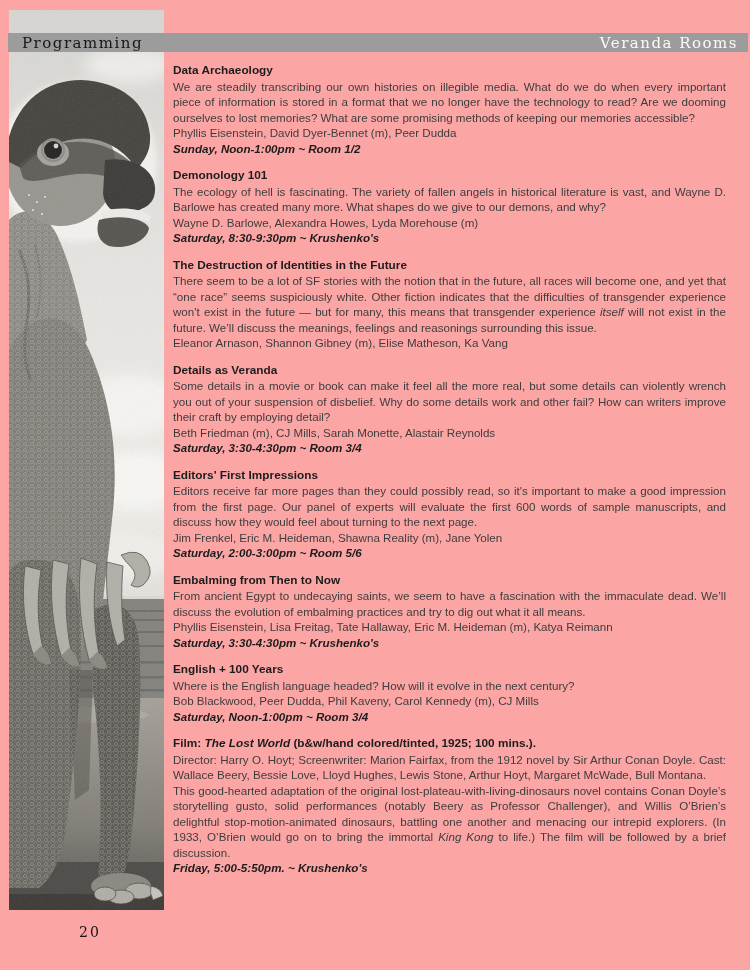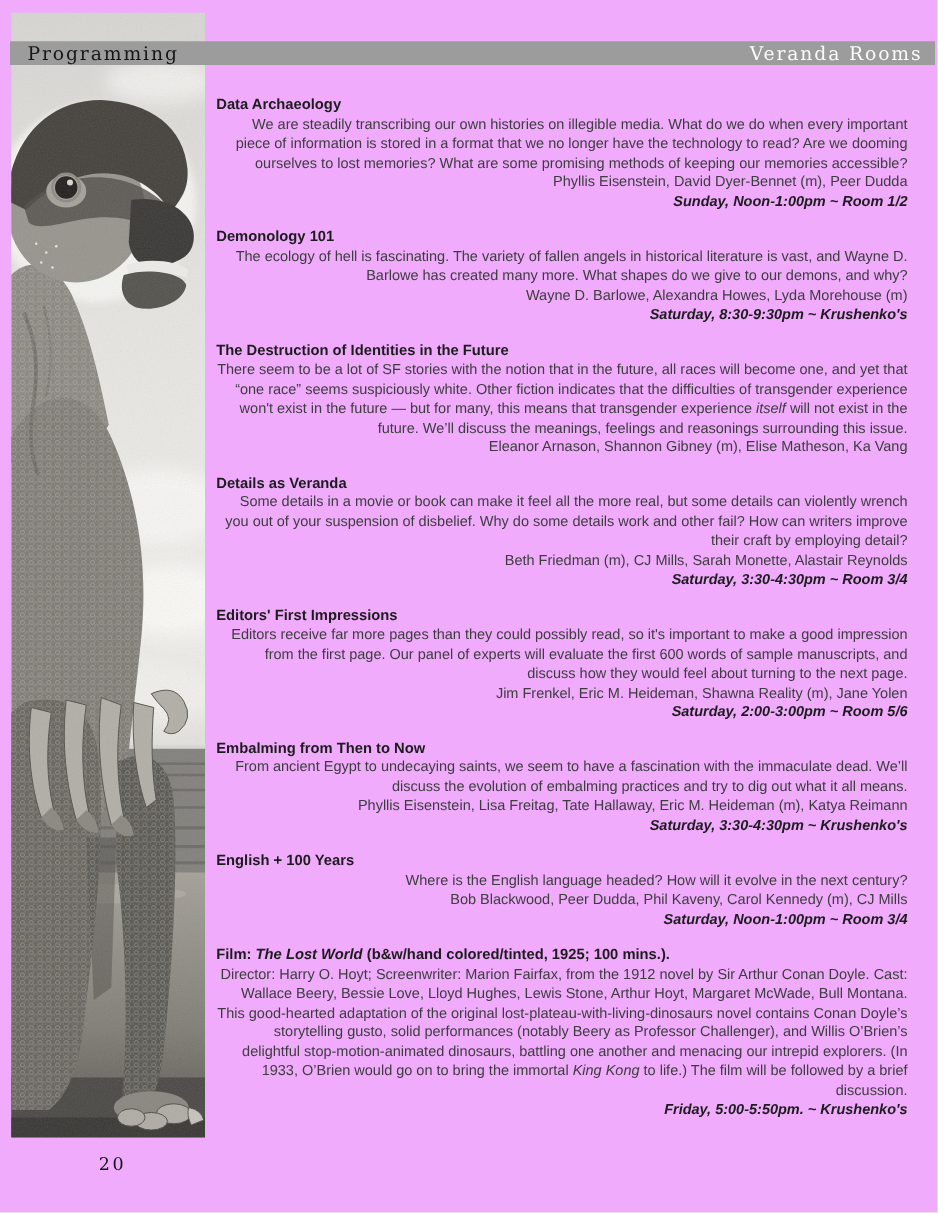--- a/index.html
+++ b/index.html
@@ -1,36 +1,36 @@
 <!DOCTYPE html>
 <html><head>
 <meta charset="utf-8">
 <style>
   html,body{margin:0;padding:0;background:#ffffff;}
-  .page{position:relative;width:750px;height:970px;background:#f0abfc;overflow:hidden;
+  .page{position:relative;width:750px;height:970px;background:#fca5a5;overflow:hidden;
         font-family:"Liberation Sans",sans-serif;}
 
   
   .header-bar{position:absolute;left:8px;right:2px;top:33px;height:19px;background:#9c9c9c;
               z-index:5;display:flex;align-items:center;justify-content:space-between;
               padding:0 10px 0 14px;box-sizing:border-box;
               font-family:"DejaVu Serif",serif;font-size:15px;letter-spacing:1.5px;}
   .header-left{color:#161616;}
   .header-right{color:#fbfbfa;}
 
   
   .illustration{position:absolute;left:9px;top:10px;width:155px;height:900px;z-index:1;}
   .illustration svg{display:block;width:155px;height:900px;}
 
   
   .content{position:absolute;left:173px;top:63px;width:553px;z-index:2;
            color:#3d3d3d;font-size:11.6px;line-height:15.5px;}
-  .session{margin-bottom:12px;margin-top:13px;}
+  .session{margin-bottom:12px;}
   .session h3{margin:0;font-size:11.8px;font-weight:bold;color:#1c1c1c;line-height:15.5px;}
-  .session p{margin:0;text-align:right;}
+  .session p{margin:0;}
   .desc{text-align:justify;}
   .sched{font-weight:bold;color:#1c1c1c;font-style:italic;}
 
   .pagenum{position:absolute;left:79px;top:924px;z-index:2;
            font-family:"DejaVu Serif",serif;font-size:14px;letter-spacing:2px;color:#141414;}
 </style>
 </head>
 <body>
 
 <div class="page">

